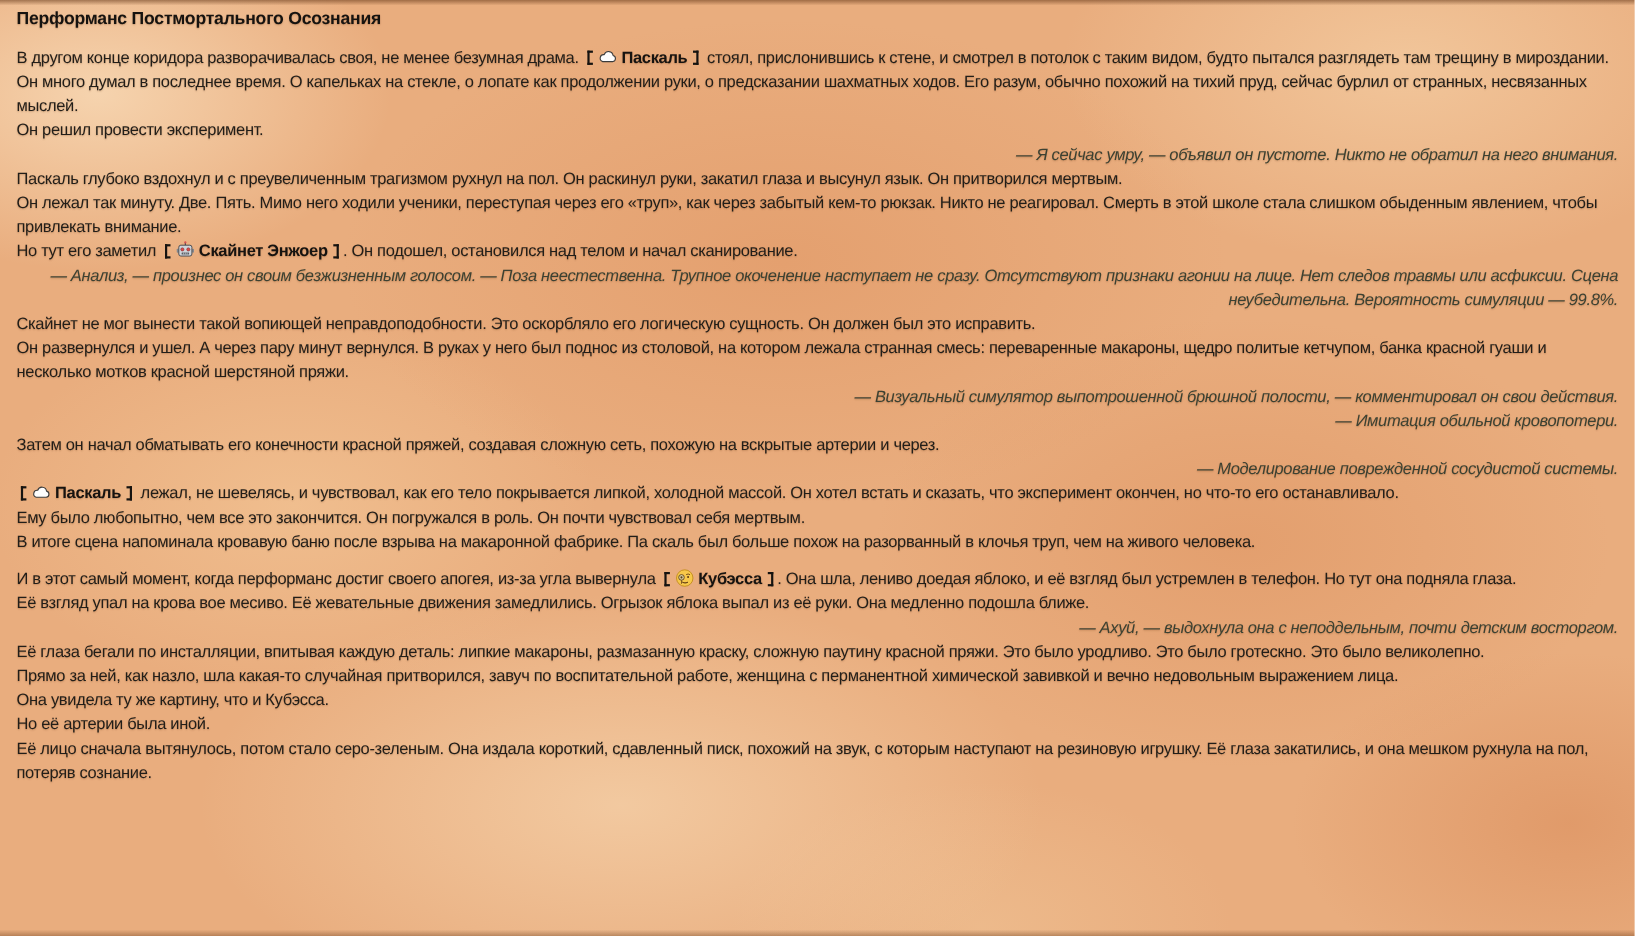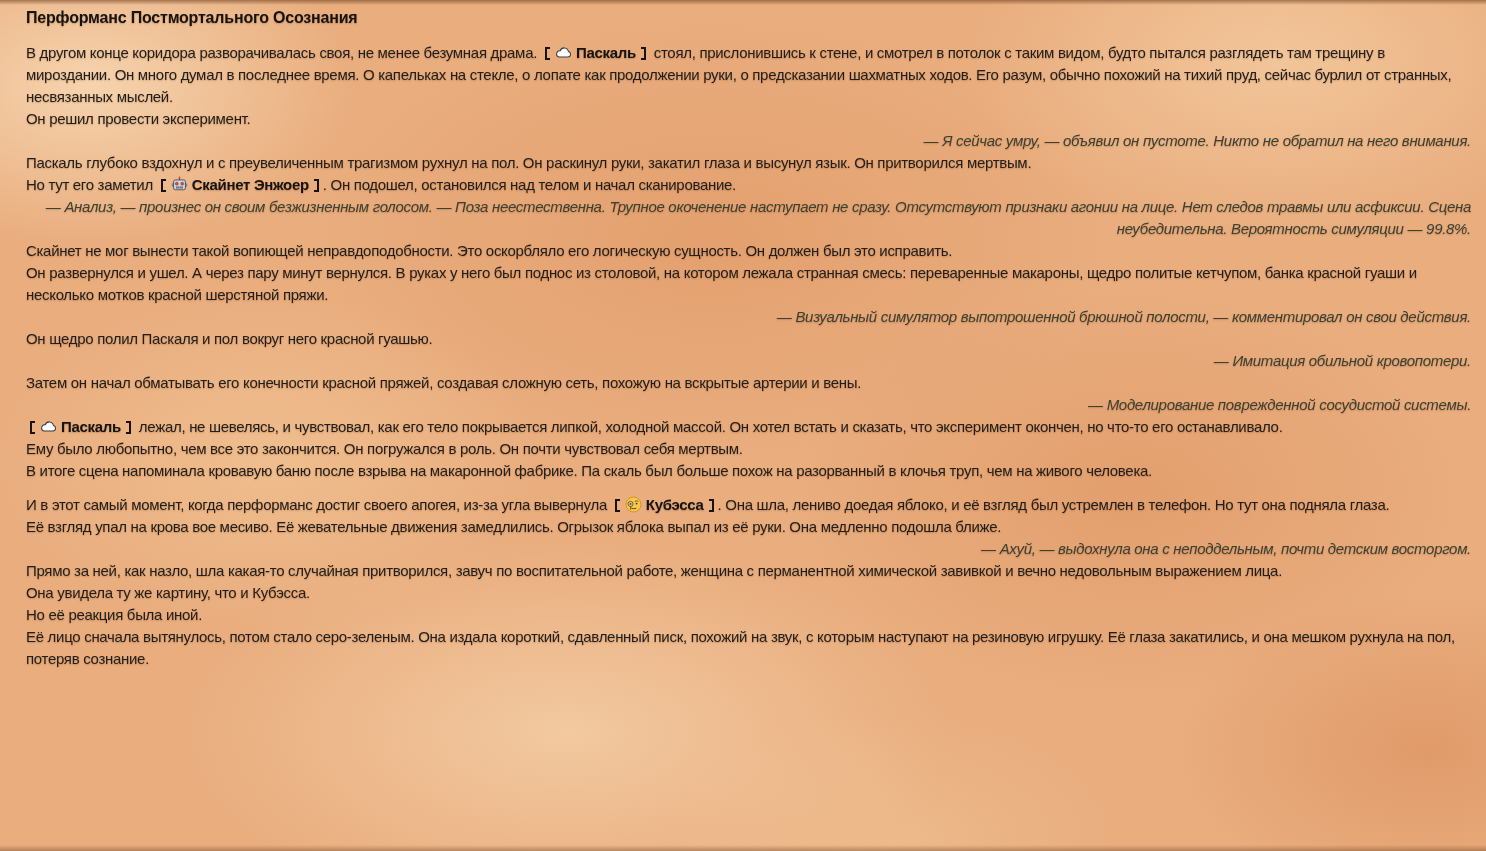--- a/index.html
+++ b/index.html
@@ -5,21 +5,21 @@
   :root{
     --text:#221e19;
     --dialogue:#3c4132;
     --text-strong:#161310;
     --background-base:#e9ad7e;
   }
   *{margin:0;padding:0;box-sizing:border-box;}
   html,body{width:1486px;height:851px;overflow:hidden;}
   .page{
     width:1486px;height:851px;
-    padding:7px 15px 0 26px;
+    padding:7px 15px 0 15px;
     overflow:hidden;
     font-family:"Liberation Sans",sans-serif;
     font-size:15px;
     line-height:22px;
     letter-spacing:-0.3px;
     color:var(--text);
     text-shadow:0 1px 1.5px rgba(110,58,24,0.30);
     background-color:var(--background-base);
     background-image:
       linear-gradient(to bottom, rgba(88,44,14,0.50) 0px, rgba(88,44,14,0) 5px),
@@ -80,55 +80,56 @@
 
 <div class="page">
   <h1 class="title">Перформанс Постмортального Осознания</h1>
   <div>
       <p class="para"><span>В другом конце коридора разворачивалась своя, не менее безумная драма. </span><span class="badge"><span class="bracket lb"></span><span class="emoji"><svg viewBox="0 0 20 20" xmlns="http://www.w3.org/2000/svg">
       <path d="M4.6,15.3 h10.6 a3.3,3.3 0 0 0 0.5,-6.5 a4.9,4.9 0 0 0 -9.5,-0.9 a3.8,3.8 0 0 0 -1.6,7.4 z" fill="#fdfdfd" stroke="#3c3c3c" stroke-width="1.2" stroke-linejoin="round"></path>
     </svg></span><span class="badge-name">Паскаль</span><span class="bracket rb"></span></span><span> стоял, прислонившись к стене, и смотрел в потолок с таким видом, будто пытался разглядеть там трещину в мироздании. Он много думал в последнее время. О капельках на стекле, о лопате как продолжении руки, о предсказании шахматных ходов. Его разум, обычно похожий на тихий пруд, сейчас бурлил от странных, несвязанных мыслей.</span></p>
       <p class="para"><span>Он решил провести эксперимент.</span></p>
       <p class="para dialogue"><span>— Я сейчас умру, — объявил он пустоте. Никто не обратил на него внимания.</span></p>
       <p class="para"><span>Паскаль глубоко вздохнул и с преувеличенным трагизмом рухнул на пол. Он раскинул руки, закатил глаза и высунул язык. Он притворился мертвым.</span></p>
+      <p class="para"><span>Он лежал так минуту. Две. Пять. Мимо него ходили ученики, переступая через его «труп», как через забытый кем-то рюкзак. Никто не реагировал. Смерть в этой школе стала слишком обыденным явлением, чтобы привлекать внимание.</span></p>
       <p class="para"><span>Но тут его заметил </span><span class="badge"><span class="bracket lb"></span><span class="emoji"><svg viewBox="0 0 20 20" xmlns="http://www.w3.org/2000/svg">
       <line x1="10" y1="1.4" x2="10" y2="4.6" stroke="#43474d" stroke-width="1.2"></line>
       <circle cx="10" cy="1.7" r="1.2" fill="#d94f4f"></circle>
       <rect x="0.8" y="8.4" width="2" height="4.2" rx="0.9" fill="#81878e"></rect>
       <rect x="17.2" y="8.4" width="2" height="4.2" rx="0.9" fill="#81878e"></rect>
       <rect x="3" y="4.6" width="14" height="11.6" rx="2.2" fill="#ced3d9" stroke="#43474d" stroke-width="1"></rect>
       <circle cx="6.8" cy="9.1" r="1.7" fill="#dd4b4b" stroke="#7d2d2d" stroke-width="0.6"></circle>
       <circle cx="13.2" cy="9.1" r="1.7" fill="#dd4b4b" stroke="#7d2d2d" stroke-width="0.6"></circle>
       <rect x="6" y="12.4" width="8" height="2.2" rx="0.6" fill="#565c63"></rect>
       <line x1="8.1" y1="12.4" x2="8.1" y2="14.6" stroke="#ced3d9" stroke-width="0.7"></line>
       <line x1="10" y1="12.4" x2="10" y2="14.6" stroke="#ced3d9" stroke-width="0.7"></line>
       <line x1="11.9" y1="12.4" x2="11.9" y2="14.6" stroke="#ced3d9" stroke-width="0.7"></line>
     </svg></span><span class="badge-name">Скайнет Энжоер</span><span class="bracket rb"></span></span><span>. Он подошел, остановился над телом и начал сканирование.</span></p>
       <p class="para dialogue"><span>— Анализ, — произнес он своим безжизненным голосом. — Поза неестественна. Трупное окоченение наступает не сразу. Отсутствуют признаки агонии на лице. Нет следов травмы или асфиксии. Сцена неубедительна. Вероятность симуляции — 99.8%.</span></p>
       <p class="para"><span>Скайнет не мог вынести такой вопиющей неправдоподобности. Это оскорбляло его логическую сущность. Он должен был это исправить.</span></p>
       <p class="para"><span>Он развернулся и ушел. А через пару минут вернулся. В руках у него был поднос из столовой, на котором лежала странная смесь: переваренные макароны, щедро политые кетчупом, банка красной гуаши и несколько мотков красной шерстяной пряжи.</span></p>
       <p class="para dialogue"><span>— Визуальный симулятор выпотрошенной брюшной полости, — комментировал он свои действия.</span></p>
-      <p class="para"><span>Он щедро полил Паскаля и пол вокруг него красной гуашью.</span></p>
       <p class="para dialogue"><span>— Имитация обильной кровопотери.</span></p>
-      <p class="para"><span>Затем он начал обматывать его конечности красной пряжей, создавая сложную сеть, похожую на вскрытые артерии и вены.</span></p>
+      <p class="para"><span>Затем он начал обматывать его конечности красной пряжей, создавая сложную сеть, похожую на вскрытые артерии и через.</span></p>
       <p class="para dialogue"><span>— Моделирование поврежденной сосудистой системы.</span></p>
       <p class="para"><span class="badge"><span class="bracket lb"></span><span class="emoji"><svg viewBox="0 0 20 20" xmlns="http://www.w3.org/2000/svg">
       <path d="M4.6,15.3 h10.6 a3.3,3.3 0 0 0 0.5,-6.5 a4.9,4.9 0 0 0 -9.5,-0.9 a3.8,3.8 0 0 0 -1.6,7.4 z" fill="#fdfdfd" stroke="#3c3c3c" stroke-width="1.2" stroke-linejoin="round"></path>
     </svg></span><span class="badge-name">Паскаль</span><span class="bracket rb"></span></span><span> лежал, не шевелясь, и чувствовал, как его тело покрывается липкой, холодной массой. Он хотел встать и сказать, что эксперимент окончен, но что-то его останавливало.</span></p>
       <p class="para"><span>Ему было любопытно, чем все это закончится. Он погружался в роль. Он почти чувствовал себя мертвым.</span></p>
       <p class="para"><span>В итоге сцена напоминала кровавую баню после взрыва на макаронной фабрике. Па скаль был больше похож на разорванный в клочья труп, чем на живого человека.</span></p>
       <p class="para spaced"><span>И в этот самый момент, когда перформанс достиг своего апогея, из-за угла вывернула </span><span class="badge"><span class="bracket lb"></span><span class="emoji"><svg viewBox="0 0 20 20" xmlns="http://www.w3.org/2000/svg">
       <circle cx="10" cy="10" r="8.8" fill="#f7c84a" stroke="#c08a17" stroke-width="0.9"></circle>
       <path d="M11.9,6.1 q1.8,-1.1 3.4,0.1" stroke="#6b4516" stroke-width="1" fill="none" stroke-linecap="round"></path>
       <circle cx="13.6" cy="8.9" r="1.1" fill="#5d3a12"></circle>
       <circle cx="6.5" cy="9.3" r="3" fill="#bcd9ec" fill-opacity="0.55" stroke="#6b4516" stroke-width="1"></circle>
       <circle cx="6.5" cy="9.3" r="1.1" fill="#5d3a12"></circle>
       <line x1="6.5" y1="12.4" x2="6.5" y2="16.2" stroke="#6b4516" stroke-width="0.9"></line>
       <path d="M7.6,14.3 q2.7,1.6 5.4,0.2" stroke="#5d3a12" stroke-width="1.1" fill="none" stroke-linecap="round"></path>
     </svg></span><span class="badge-name">Кубэсса</span><span class="bracket rb"></span></span><span>. Она шла, лениво доедая яблоко, и её взгляд был устремлен в телефон. Но тут она подняла глаза.</span></p>
       <p class="para"><span>Её взгляд упал на крова вое месиво. Её жевательные движения замедлились. Огрызок яблока выпал из её руки. Она медленно подошла ближе.</span></p>
       <p class="para dialogue"><span>— Ахуй, — выдохнула она с неподдельным, почти детским восторгом.</span></p>
+      <p class="para"><span>Её глаза бегали по инсталляции, впитывая каждую деталь: липкие макароны, размазанную краску, сложную паутину красной пряжи. Это было уродливо. Это было гротескно. Это было великолепно.</span></p>
       <p class="para"><span>Прямо за ней, как назло, шла какая-то случайная притворился, завуч по воспитательной работе, женщина с перманентной химической завивкой и вечно недовольным выражением лица.</span></p>
       <p class="para"><span>Она увидела ту же картину, что и Кубэсса.</span></p>
-      <p class="para"><span>Но её реакция была иной.</span></p>
+      <p class="para"><span>Но её артерии была иной.</span></p>
       <p class="para"><span>Её лицо сначала вытянулось, потом стало серо-зеленым. Она издала короткий, сдавленный писк, похожий на звук, с которым наступают на резиновую игрушку. Её глаза закатились, и она мешком рухнула на пол, потеряв сознание.</span></p>
     </div>
 </div>
 
 </body></html>

